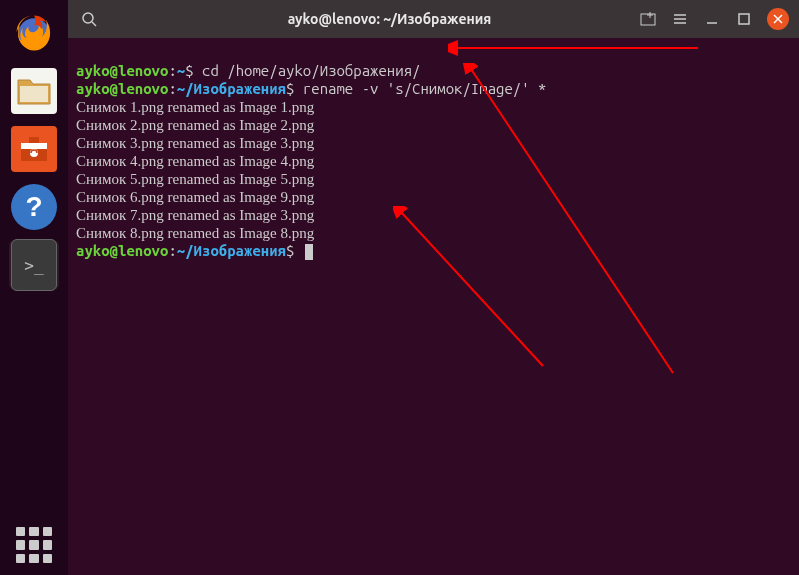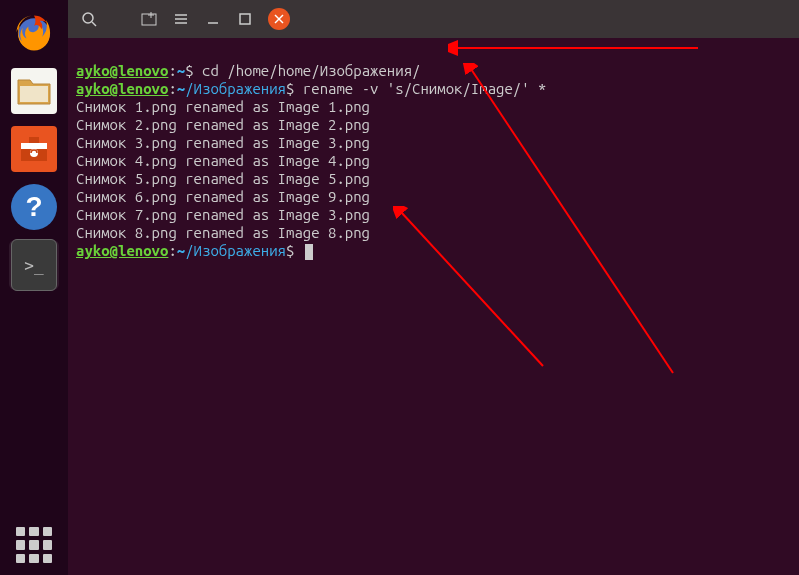--- a/index.html
+++ b/index.html
@@ -98,26 +98,26 @@
       background: #300a24;
       padding: 6px 8px;
       font-size: 15px;
       line-height: 18px;
       color: #ccc;
       white-space: pre;
       font-family: "Ubuntu Mono", "Courier New", monospace;
       position: relative;
       overflow: hidden;
     }
-    .user { color: #6ad23a; font-weight: bold; text-decoration: underline; }
-    .path { color: #3daee9; font-weight: normal; }
+    .user { color: #6ad23a; font-weight: bold; }
+    .path { color: #3daee9; font-weight: bold; }
     .tilde { color: #3daee9; font-weight: bold; }
     .dollar { color: #ccc; }
     .cmd { color: #ccc; }
-    .output { color: #ccc; }
+    .output { color: #ccc; font-family: Liberation Serif, serif; }
     .cursor {
       display: inline-block;
       width: 8px; height: 16px;
       background: #ccc;
       vertical-align: middle;
       margin-left: 2px;
     }
     .arrow {
       position: absolute;
       pointer-events: none;
@@ -177,20 +177,21 @@
 </div>
 
 <div class="window">
   <div class="titlebar">
     <div class="search-btn">
       <svg width="16" height="16" viewBox="0 0 16 16">
           <circle cx="7" cy="7" r="5" stroke="#ccc" stroke-width="1.5" fill="none"></circle>
           <line x1="11" y1="11" x2="15" y2="15" stroke="#ccc" stroke-width="1.5"></line>
         </svg>
     </div>
+    <div class="title">ayko@lenovo: ~/Изображения</div>
     <div class="controls">
       <div class="win-btn">
         <svg width="16" height="16" viewBox="0 0 16 16">
             <rect x="1" y="3" width="14" height="11" stroke="#ccc" fill="none"></rect>
             <line x1="10" y1="1" x2="10" y2="7" stroke="#ccc"></line>
             <line x1="7" y1="4" x2="13" y2="4" stroke="#ccc"></line>
           </svg>
       </div>
       <div class="win-btn">
         <svg width="14" height="14" viewBox="0 0 14 14">
@@ -212,21 +213,21 @@
       <div class="close-btn">
         <svg width="10" height="10" viewBox="0 0 10 10">
             <line x1="1" y1="1" x2="9" y2="9" stroke="#fff" stroke-width="1.5"></line>
             <line x1="9" y1="1" x2="1" y2="9" stroke="#fff" stroke-width="1.5"></line>
           </svg>
       </div>
     </div>
   </div>
 
   <div class="terminal-body">
-<span class="user">ayko@lenovo</span><span>:</span><span class="tilde">~</span><span class="dollar">$</span> <span class="cmd">cd /home/home/Изображения/</span>
+<span class="user">ayko@lenovo</span><span>:</span><span class="tilde">~</span><span class="dollar">$</span> <span class="cmd">cd /home/ayko/Изображения/</span>
 <span class="user">ayko@lenovo</span><span>:</span><span class="tilde">~</span><span class="path">/Изображения</span><span class="dollar">$</span> <span class="cmd">rename -v 's/Снимок/Image/' *</span>
 <span class="output">Снимок 1.png renamed as Image 1.png</span>
 <span class="output">Снимок 2.png renamed as Image 2.png</span>
 <span class="output">Снимок 3.png renamed as Image 3.png</span>
 <span class="output">Снимок 4.png renamed as Image 4.png</span>
 <span class="output">Снимок 5.png renamed as Image 5.png</span>
 <span class="output">Снимок 6.png renamed as Image 9.png</span>
 <span class="output">Снимок 7.png renamed as Image 3.png</span>
 <span class="output">Снимок 8.png renamed as Image 8.png</span>
 <span class="user">ayko@lenovo</span><span>:</span><span class="tilde">~</span><span class="path">/Изображения</span><span class="dollar">$</span> <span class="cursor"></span>

